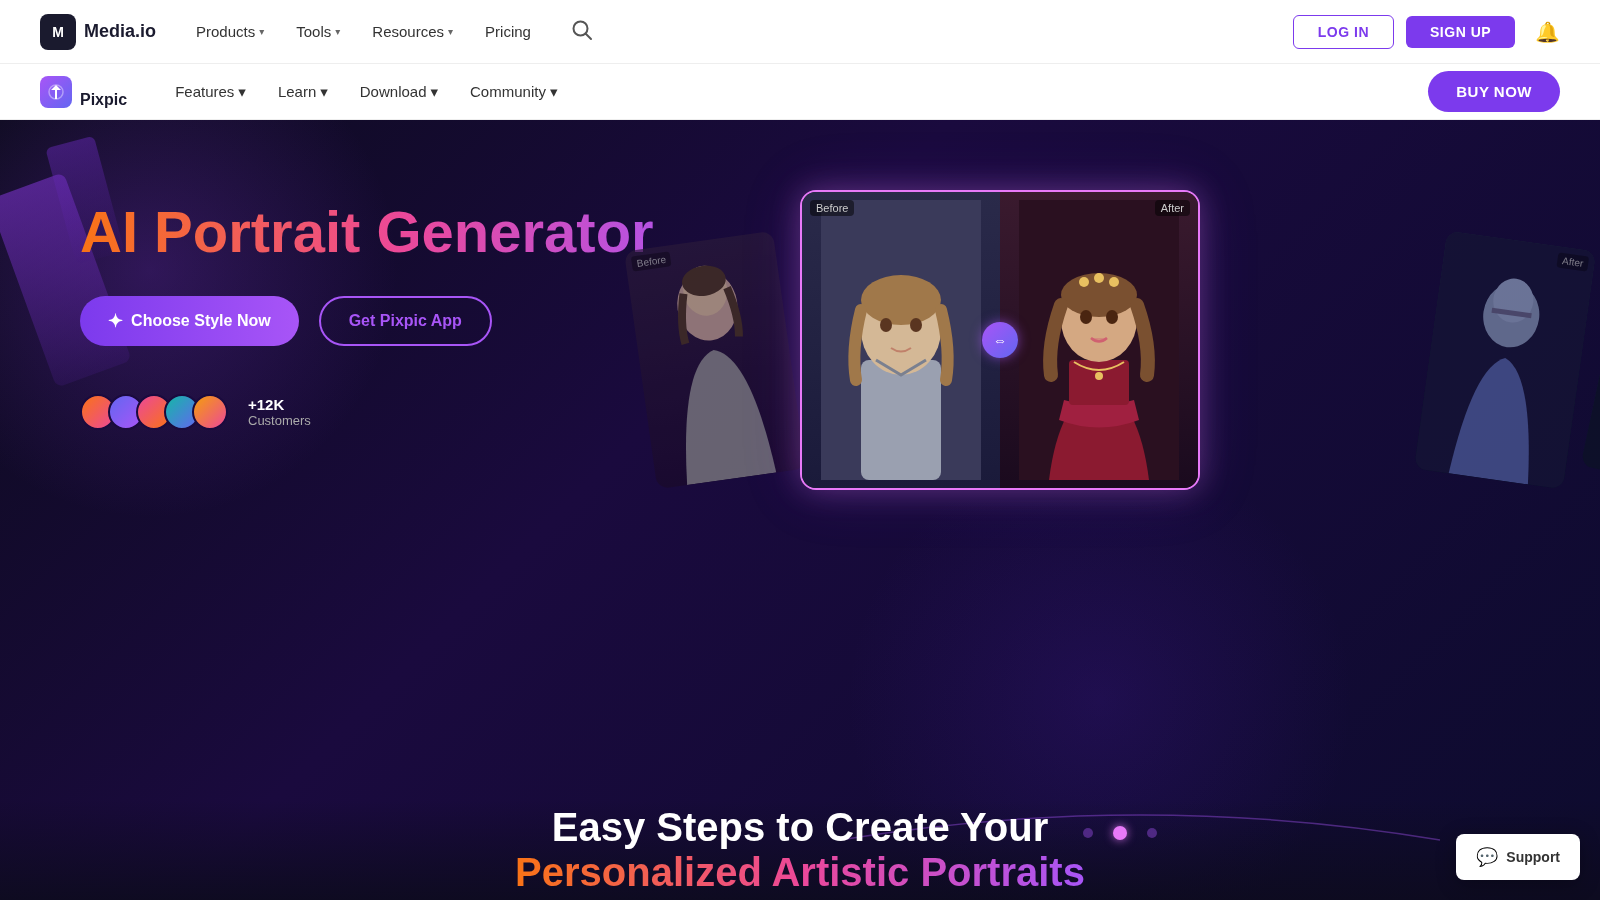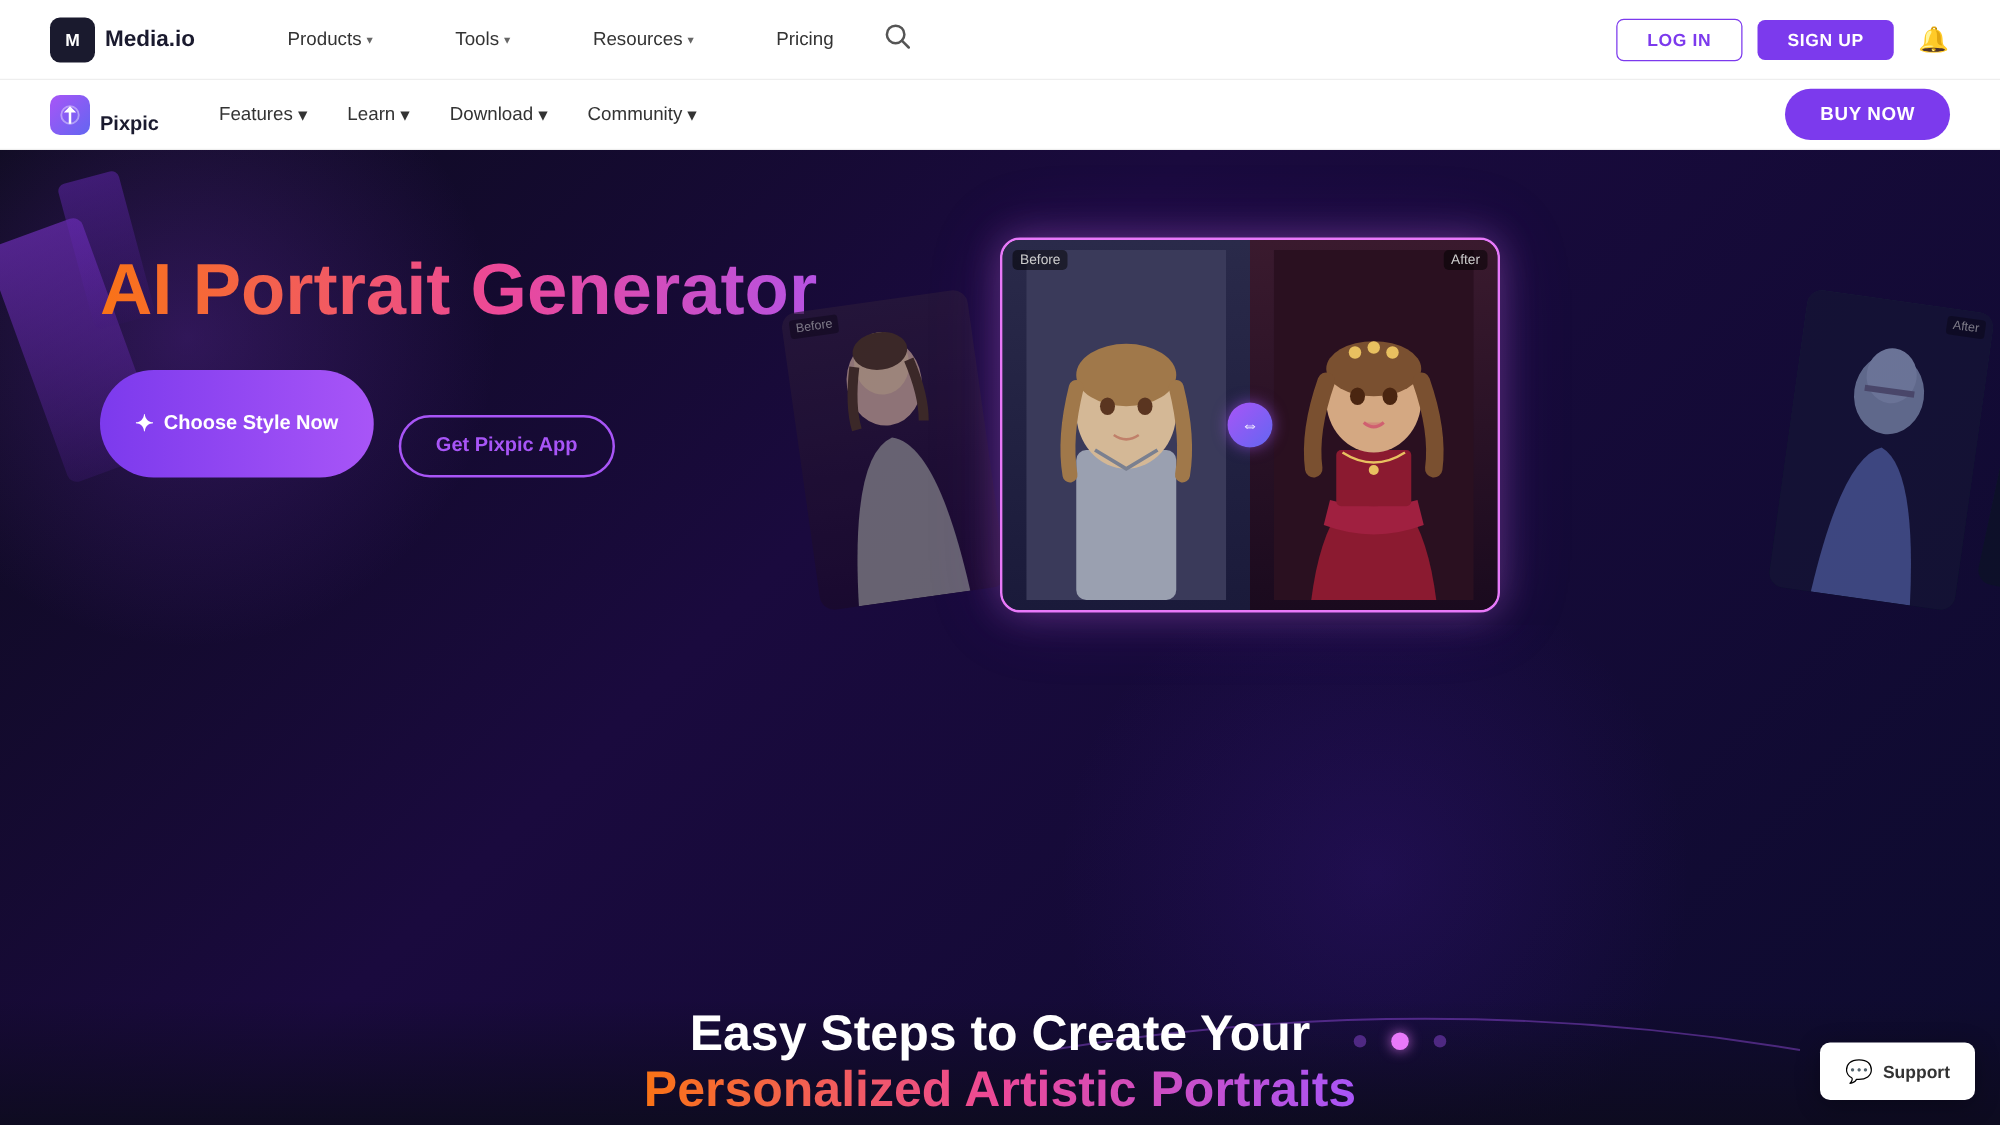--- a/index.html
+++ b/index.html
@@ -46,21 +46,20 @@
       flex: 1;
     }
     .nav-link {
       font-size: 15px;
       color: #333;
       cursor: pointer;
       display: flex;
       align-items: center;
       gap: 4px;
       font-weight: 500;
-      margin-left: 34px;
     }
     .nav-link .chevron { font-size: 10px; color: #666; }
     .search-icon-wrap {
       margin-left: 8px;
       cursor: pointer;
     }
     .top-nav-right {
       display: flex;
       align-items: center;
       gap: 12px;
@@ -255,21 +254,20 @@
     .btn-choose-style .star-icon { font-size: 18px; }
     .btn-get-app {
       background: transparent;
       color: #a855f7;
       border: 2px solid #a855f7;
       padding: 14px 28px;
       border-radius: 50px;
       font-size: 16px;
       font-weight: 600;
       cursor: pointer;
-      margin-top: 36px;
     }
     .customers-row {
       display: flex;
       align-items: center;
       gap: 12px;
     }
     .customer-avatars {
       display: flex;
     }
     .avatar-circle {
@@ -554,20 +552,33 @@
 
   <div class="hero-left">
     <h1 class="hero-title">AI Portrait Generator</h1>
     <div class="hero-buttons">
       <button class="btn-choose-style">
         <span class="star-icon">✦</span>
         <span>Choose Style Now</span>
       </button>
       <button class="btn-get-app">Get Pixpic App</button>
     </div>
+    <div class="customers-row">
+      <div class="customer-avatars">
+        <div class="avatar-circle"></div>
+        <div class="avatar-circle"></div>
+        <div class="avatar-circle"></div>
+        <div class="avatar-circle"></div>
+        <div class="avatar-circle"></div>
+      </div>
+      <div class="customer-text">
+        <div class="customer-count">+12K</div>
+        <div class="customer-label">Customers</div>
+      </div>
+    </div>
   </div>
 
   <div class="hero-right">
 
     <div class="portrait-side-left">
       <div style="position:absolute;top:6px;left:6px;font-size:10px;color:#aaa;background:rgba(0,0,0,0.4);padding:2px 5px;border-radius:3px;">Before</div>
       <svg width="150" height="240" viewBox="0 0 150 240" xmlns="http://www.w3.org/2000/svg">
 
         <ellipse cx="75" cy="65" rx="30" ry="35" fill="#c0a090"></ellipse>
         <path d="M30 240 Q40 120 75 110 Q110 120 120 240Z" fill="#888"></path>

